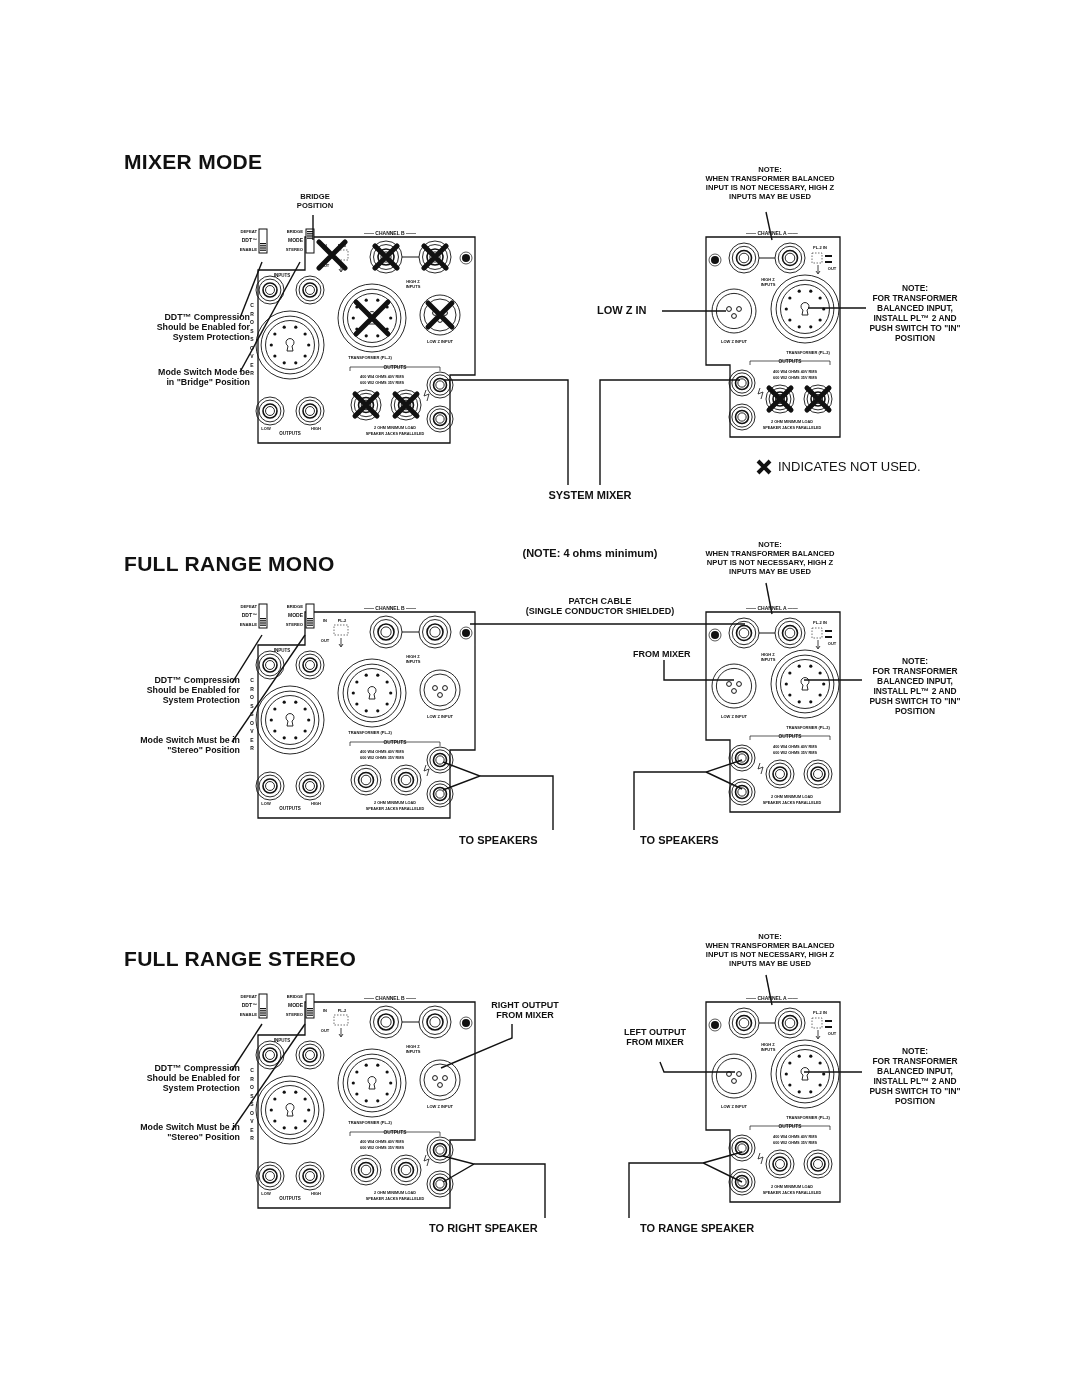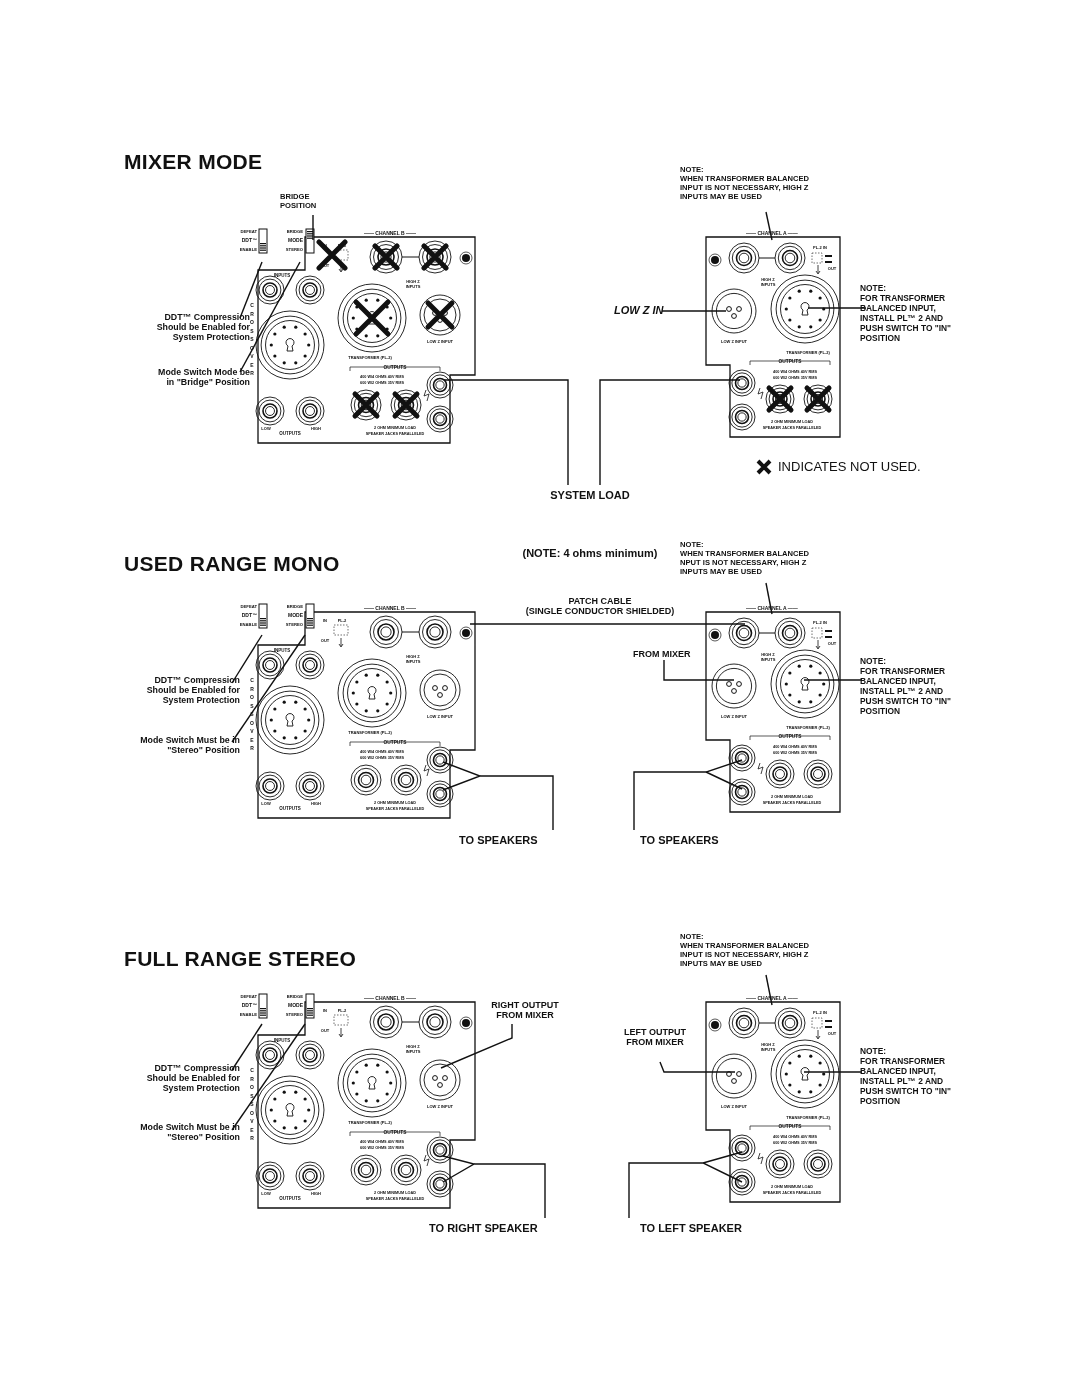--- a/index.html
+++ b/index.html
@@ -1,58 +1,58 @@
 <!DOCTYPE html>
 <html><head>
 <meta charset="utf-8">
 <style>
   html,body{margin:0;padding:0;background:#fff;}
   body{width:1080px;height:1397px;position:relative;overflow:hidden;font-family:"Liberation Sans",sans-serif;color:#111;}
   .abs{position:absolute;}
   .title{font-size:21px;font-weight:bold;letter-spacing:0.3px;}
-  .note{font-size:7.6px;font-weight:bold;text-align:left;line-height:9px;white-space:pre-line;}
+  .note{font-size:7.6px;font-weight:bold;text-align:center;line-height:9px;white-space:pre-line;}
   .side{font-size:8.8px;font-weight:bold;text-align:right;line-height:10px;white-space:pre-line;}
   .lbl{font-size:11px;font-weight:bold;white-space:pre-line;text-align:center;line-height:12px;}
   .lbl-l{font-size:11px;font-weight:bold;white-space:pre-line;line-height:12px;}
   .panel-svg{position:absolute;overflow:visible;}
   svg text{font-family:"Liberation Sans",sans-serif;font-weight:bold;fill:#111;}
   #wires{position:absolute;left:0;top:0;width:1080px;height:1397px;pointer-events:none;}
 </style>
 </head>
 <body>
 
 <div class="abs title" style="left:124px;top:150px;">MIXER MODE</div>
-<div class="abs title" style="left:124px;top:552px;">USED RANGE MONO</div>
+<div class="abs title" style="left:124px;top:552px;">FULL RANGE MONO</div>
 <div class="abs title" style="left:124px;top:940px;margin-top:7px;">FULL RANGE STEREO</div>
 
 <div class="abs note" style="left:280px;top:192px;width:70px;">BRIDGE
 POSITION</div>
 <div class="abs side" style="left:100px;top:312px;width:150px;">DDT™ Compression
 Should be Enabled for
 System Protection</div>
 <div class="abs side" style="left:100px;top:367px;width:150px;">Mode Switch Mode be
 in "Bridge" Position</div>
 <div class="abs note" style="left:680px;top:165px;width:180px;">NOTE:
 WHEN TRANSFORMER BALANCED
 INPUT IS NOT NECESSARY, HIGH Z
 INPUTS MAY BE USED</div>
 <div class="abs note" style="left:860px;top:283px;width:110px;font-size:8.4px;line-height:10px;">NOTE:
 FOR TRANSFORMER
 BALANCED INPUT,
 INSTALL PL™ 2 AND
 PUSH SWITCH TO "IN"
 POSITION</div>
-<div class="abs lbl-l" style="left:614px;top:304px;font-style:italic;">LOW Z IN</div>
+<div class="abs lbl-l" style="left:597px;top:304px;">LOW Z IN</div>
 <div class="abs" style="left:756px;top:459px;display:flex;align-items:center;gap:6px;">
   <svg width="16" height="16">
       <path d="M2 2 L14 14 M14 2 L2 14" stroke="#111" stroke-width="4"></path>
     </svg>
   <span class="lbl-l" style="font-weight:normal;font-size:13px;">INDICATES NOT USED.</span>
 </div>
-<div class="abs lbl" style="left:510px;top:489px;width:160px;">SYSTEM LOAD</div>
+<div class="abs lbl" style="left:510px;top:489px;width:160px;">SYSTEM MIXER</div>
 <div class="abs lbl" style="left:490px;top:510px;width:200px;margin-top:37px;">(NOTE: 4 ohms minimum)</div>
 
 <div class="abs side" style="left:90px;top:675px;width:150px;">DDT™ Compression
 Should be Enabled for
 System Protection</div>
 <div class="abs side" style="left:90px;top:735px;width:150px;">Mode Switch Must be in
 "Stereo" Position</div>
 <div class="abs note" style="left:680px;top:540px;width:180px;">NOTE:
 WHEN TRANSFORMER BALANCED
 NPUT IS NOT NECESSARY, HIGH Z
@@ -82,21 +82,21 @@
 FROM MIXER</div>
 <div class="abs lbl" style="left:620px;top:1027px;width:70px;font-size:9px;line-height:10px;">LEFT OUTPUT
 FROM MIXER</div>
 <div class="abs note" style="left:860px;top:1046px;width:110px;font-size:8.4px;line-height:10px;">NOTE:
 FOR TRANSFORMER
 BALANCED INPUT,
 INSTALL PL™ 2 AND
 PUSH SWITCH TO "IN"
 POSITION</div>
 <div class="abs lbl-l" style="left:429px;top:1222px;">TO RIGHT SPEAKER</div>
-<div class="abs lbl-l" style="left:640px;top:1222px;">TO LEFT SPEAKER</div>
+<div class="abs lbl-l" style="left:640px;top:1222px;">TO RANGE SPEAKER</div>
 
 <svg class="panel-svg" id="lp0" style="left:230px;top:225px;" width="250" height="220">
     <path d="M28 45 L75 45 L75 12 L245 12 L245 150 L220 150 L220 218 L28 218 Z" fill="none" stroke="#111" stroke-width="1.3"></path>
     <text x="27" y="8" font-size="4.2" text-anchor="end">DEFEAT</text>
     <text x="27" y="17" font-size="5" text-anchor="end">DDT™</text>
     <text x="27" y="26" font-size="4.2" text-anchor="end">ENABLE</text>
     <g>
       <rect x="29" y="4" width="8" height="24" fill="#fff" stroke="#111"></rect>
       <rect x="30" y="18" width="6" height="1.2" fill="#111"></rect>
       <rect x="30" y="20.2" width="6" height="1.2" fill="#111"></rect>

